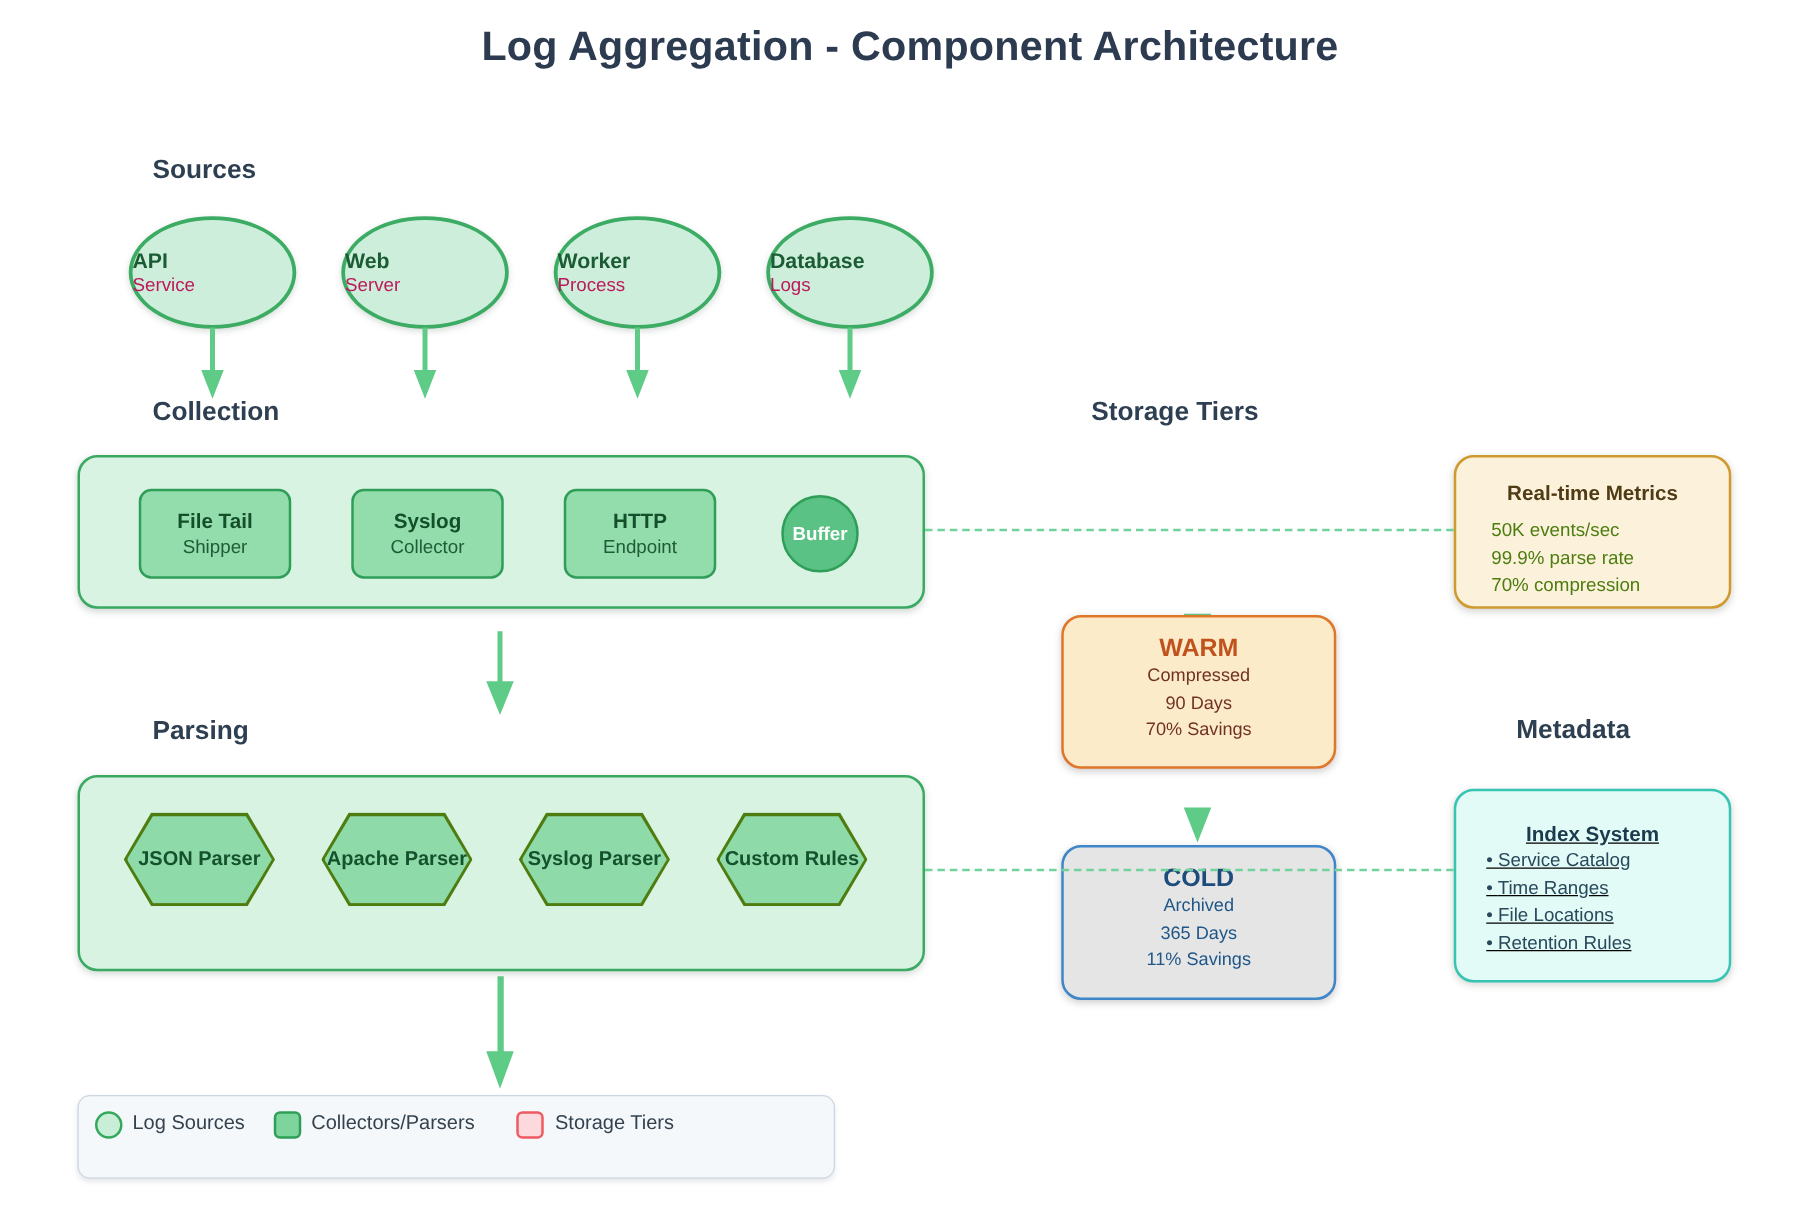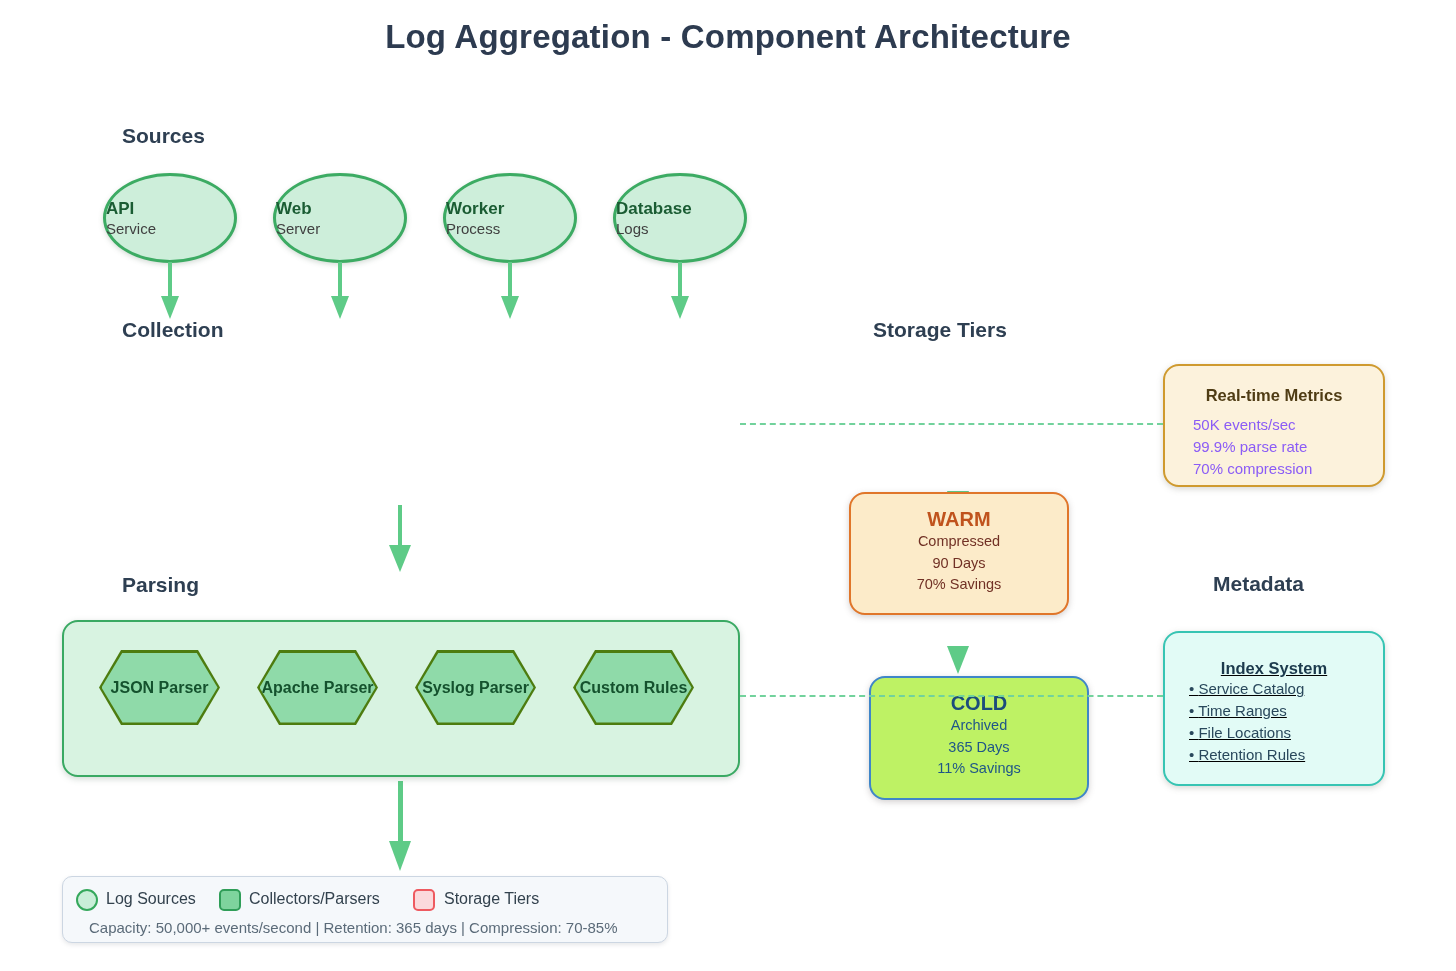--- a/index.html
+++ b/index.html
@@ -36,21 +36,21 @@
     position: absolute;
     width: 134px; height: 90px;
     background: #cdeeda;
     border: 3px solid #3cab63;
     border-radius: 50%;
     display: flex; flex-direction: column;
     justify-content: center;
     box-shadow: 0 2px 5px rgba(90,120,100,0.25);
   }
   .ellipse-node .node-title { font-size: 17px; font-weight: bold; color: #1a5c33; line-height: 21px; }
-  .ellipse-node .node-sub   { font-size: 15px; color: #404040; line-height: 19px; }
+  .ellipse-node .node-sub   { font-size: 15px; color: #be185d; line-height: 19px; }
 
   
   .arrow-stem {
     position: absolute;
     width: 4px;
     background: #5ecb87;
   }
   .arrow-head {
     position: absolute;
     width: 0; height: 0;
@@ -122,35 +122,35 @@
     z-index: 1;
   }
   .tier-box .tier-name { position: relative; z-index: 3; font-size: 20px; font-weight: bold; margin-top: 14px; }
   .tier-box .tier-line { position: relative; z-index: 3; font-size: 14.5px; line-height: 21.5px; }
   .tier-hot  { background: #f9d3d7; border: 2.5px solid #e5494f; }
   .tier-hot .tier-name { color: #d22f3c; }
   .tier-hot .tier-line { color: #77333a; }
   .tier-warm { background: #fcebc9; border: 2.5px solid #e0762a; }
   .tier-warm .tier-name { color: #c0531d; }
   .tier-warm .tier-line { color: #713125; }
-  .tier-cold { background: #bef264; border: 2.5px solid #3f86c8; height: 124px; margin-left: 20px; }
+  .tier-cold { background: #e5e5e5; border: 2.5px solid #3f86c8; height: 124px; }
   .tier-cold .tier-name { color: #1c4c7c; }
   .tier-cold .tier-line { color: #1f5688; }
 
   
   .side-box {
     position: absolute;
     left: 1163px; width: 222px;
     border-radius: 16px;
     box-shadow: 0 2px 6px rgba(110,110,100,0.28);
     z-index: 1;
   }
   .metrics-box { background: #fcf2dc; border: 2.5px solid #cf9a2f; height: 123px; }
   .metrics-box .side-title { position: relative; z-index: 3; text-align: center; margin-top: 20px; font-size: 16.5px; font-weight: bold; color: #4f3c14; }
-  .metrics-box .side-line  { position: relative; z-index: 3; margin-left: 28px; font-size: 15px; color: #8b5cf6; line-height: 22px; }
+  .metrics-box .side-line  { position: relative; z-index: 3; margin-left: 28px; font-size: 15px; color: #4d7c0f; line-height: 22px; }
   .metrics-box .side-lines { margin-top: 9px; }
 
   .index-box { background: #e2fbf6; border: 2.5px solid #37c4b3; height: 155px; }
   .index-box .side-title { position: relative; z-index: 3; text-align: center; margin-top: 26px; font-size: 16.5px; font-weight: bold; color: #1c3a4d; }
   .index-box .side-lines { margin-top: 0; }
   .index-box .side-line  { position: relative; z-index: 3; margin-left: 24px; font-size: 15px; color: #29485c; line-height: 22px; }
   .index-box .side-line::before { content: "• "; color: #29485c; }
 
   
   .dashed-line {
@@ -218,20 +218,37 @@
 
   <div class="arrow-stem" style="left:168px; top:262px; height:36px;"></div>
   <div class="arrow-head small" style="left:161px; top:296px;"></div>
   <div class="arrow-stem" style="left:338px; top:262px; height:36px;"></div>
   <div class="arrow-head small" style="left:331px; top:296px;"></div>
   <div class="arrow-stem" style="left:508px; top:262px; height:36px;"></div>
   <div class="arrow-head small" style="left:501px; top:296px;"></div>
   <div class="arrow-stem" style="left:678px; top:262px; height:36px;"></div>
   <div class="arrow-head small" style="left:671px; top:296px;"></div>
 
+  <div class="green-container" style="top:364px; height:123px;">
+    <div class="sub-box" style="left:47px; top:25px;">
+      <div class="node-title">File Tail</div>
+      <div class="node-sub">Shipper</div>
+    </div>
+    <div class="sub-box" style="left:217px; top:25px;">
+      <div class="node-title">Syslog</div>
+      <div class="node-sub">Collector</div>
+    </div>
+    <div class="sub-box" style="left:387px; top:25px;">
+      <div class="node-title">HTTP</div>
+      <div class="node-sub">Endpoint</div>
+    </div>
+    <div class="buffer-circle" style="left:561px; top:30px;">
+      <span>Buffer</span>
+    </div>
+  </div>
 
   <div class="arrow-stem" style="left:398px; top:505px; height:42px;"></div>
   <div class="arrow-head" style="left:389px; top:545px;"></div>
 
   <div class="green-container" style="top:620px; height:157px;">
     <div class="hex-outer" style="left:35px; top:28px;">
       <div class="hex-inner">
         <span>JSON Parser</span>
       </div>
     </div>
@@ -294,16 +311,15 @@
     </div>
   </div>
 
   <div class="legend">
     <div class="legend-swatch swatch-circle" style="left:13px;"></div>
     <div class="legend-label" style="left:43px;">Log Sources</div>
     <div class="legend-swatch swatch-green" style="left:156px;"></div>
     <div class="legend-label" style="left:186px;">Collectors/Parsers</div>
     <div class="legend-swatch swatch-pink" style="left:350px;"></div>
     <div class="legend-label" style="left:381px;">Storage Tiers</div>
-    <div class="legend-stats">Capacity: 50,000+ events/second | Retention: 365 days | Compression: 70-85%</div>
   </div>
 
 </div>
 
 </body></html>

